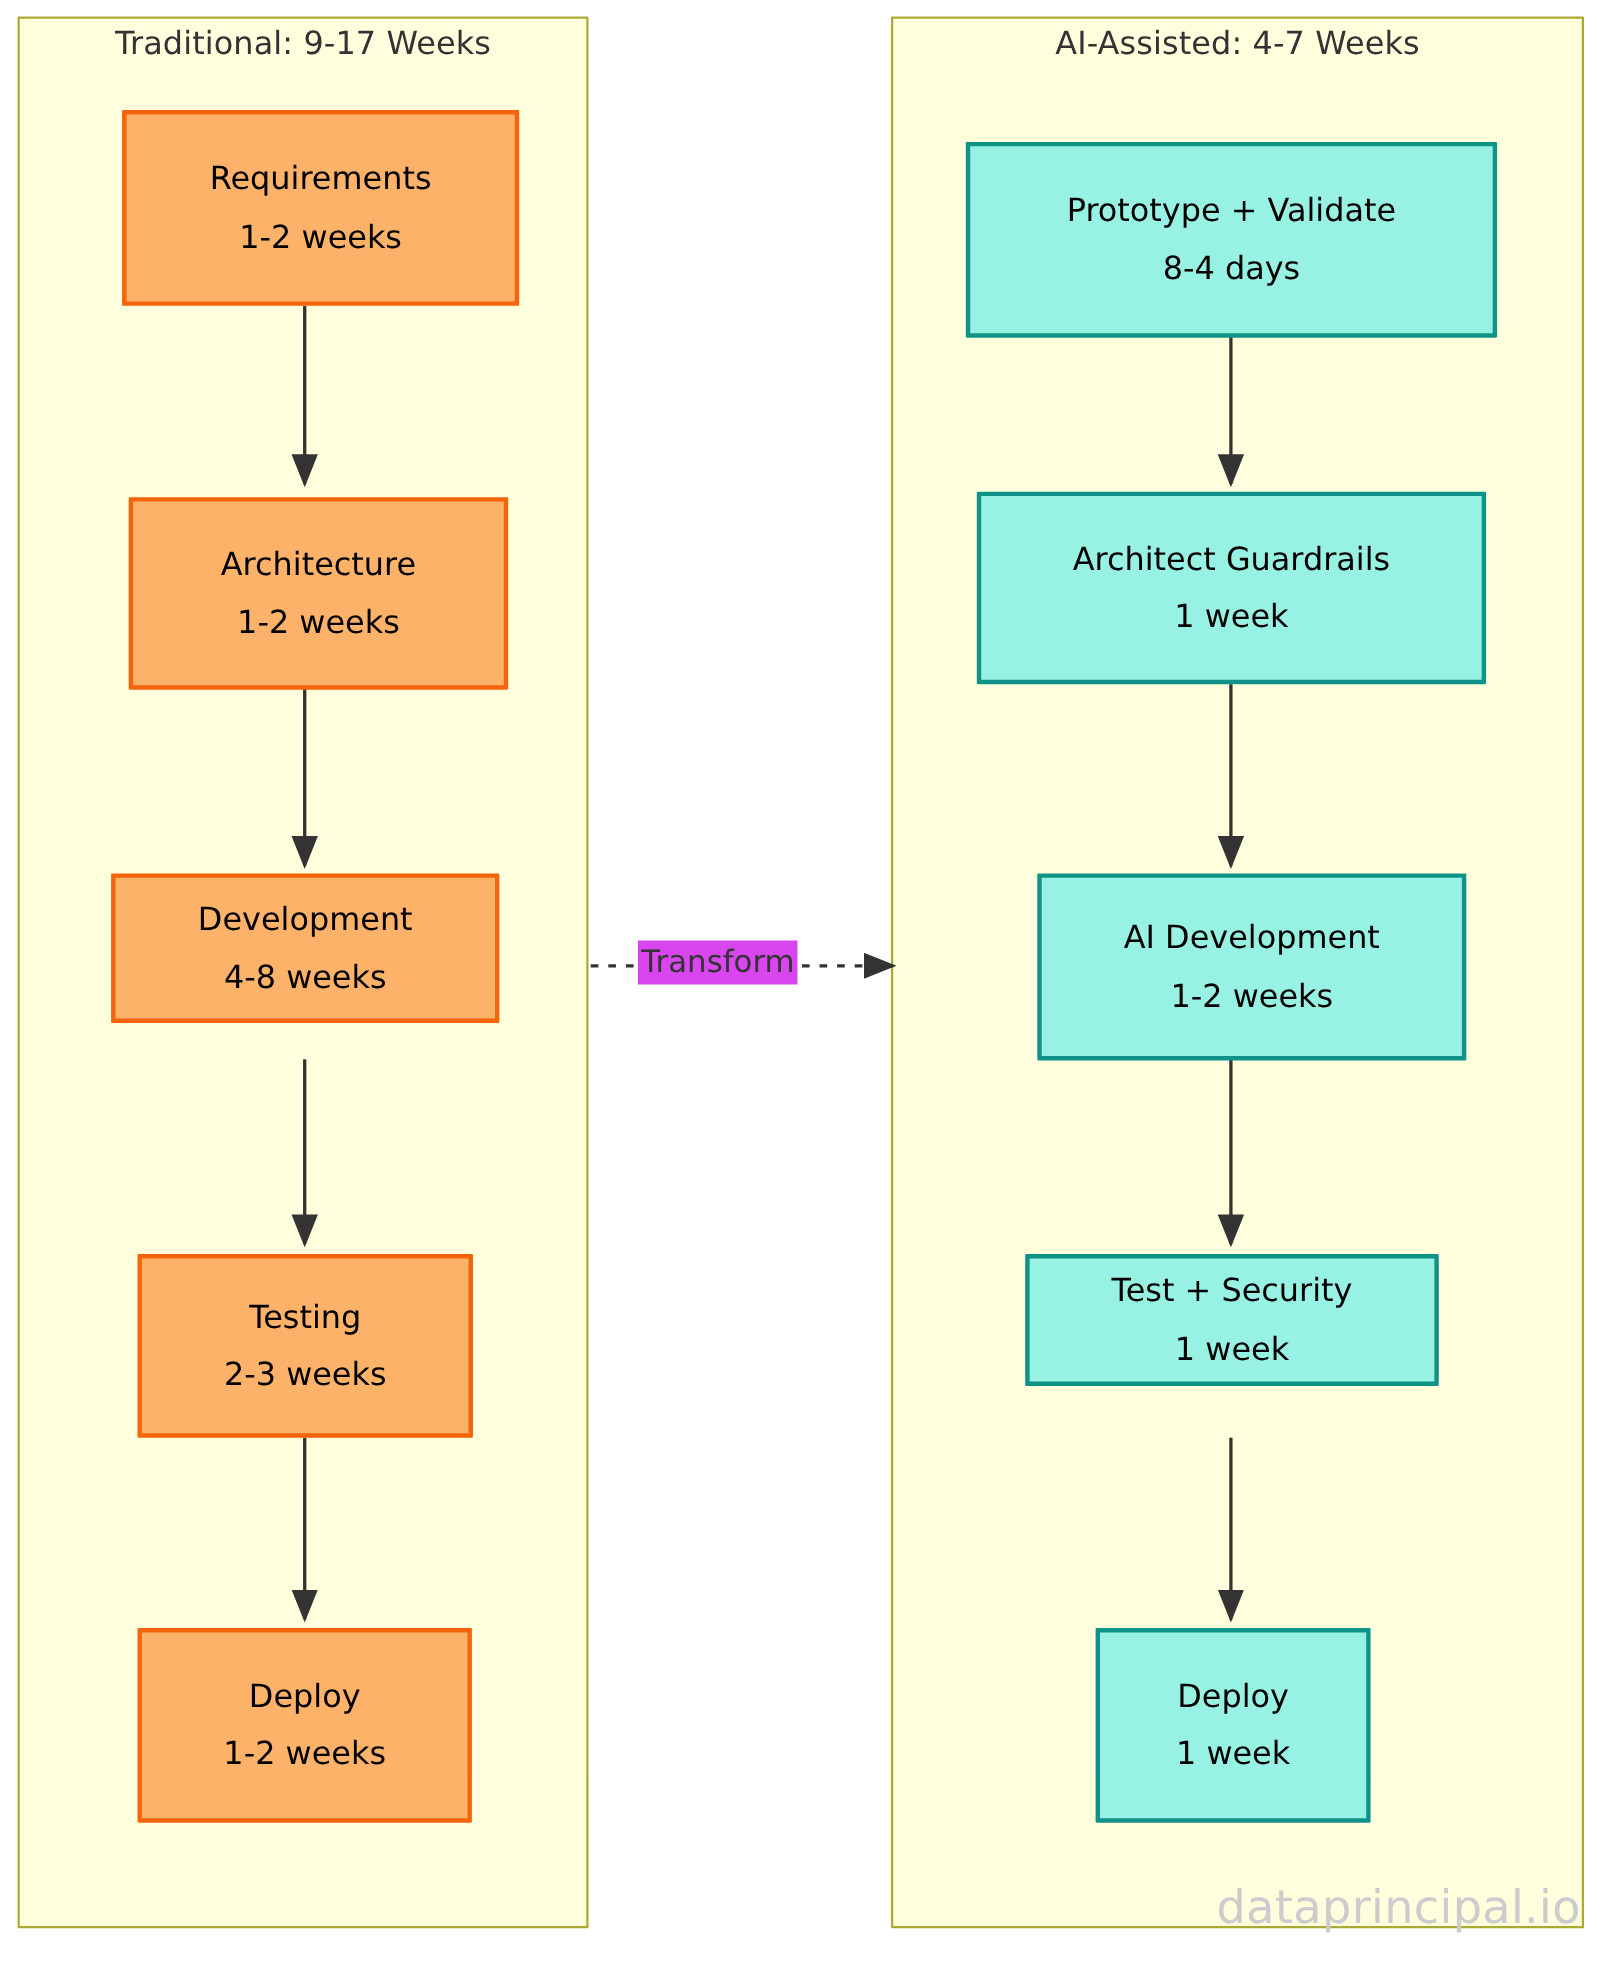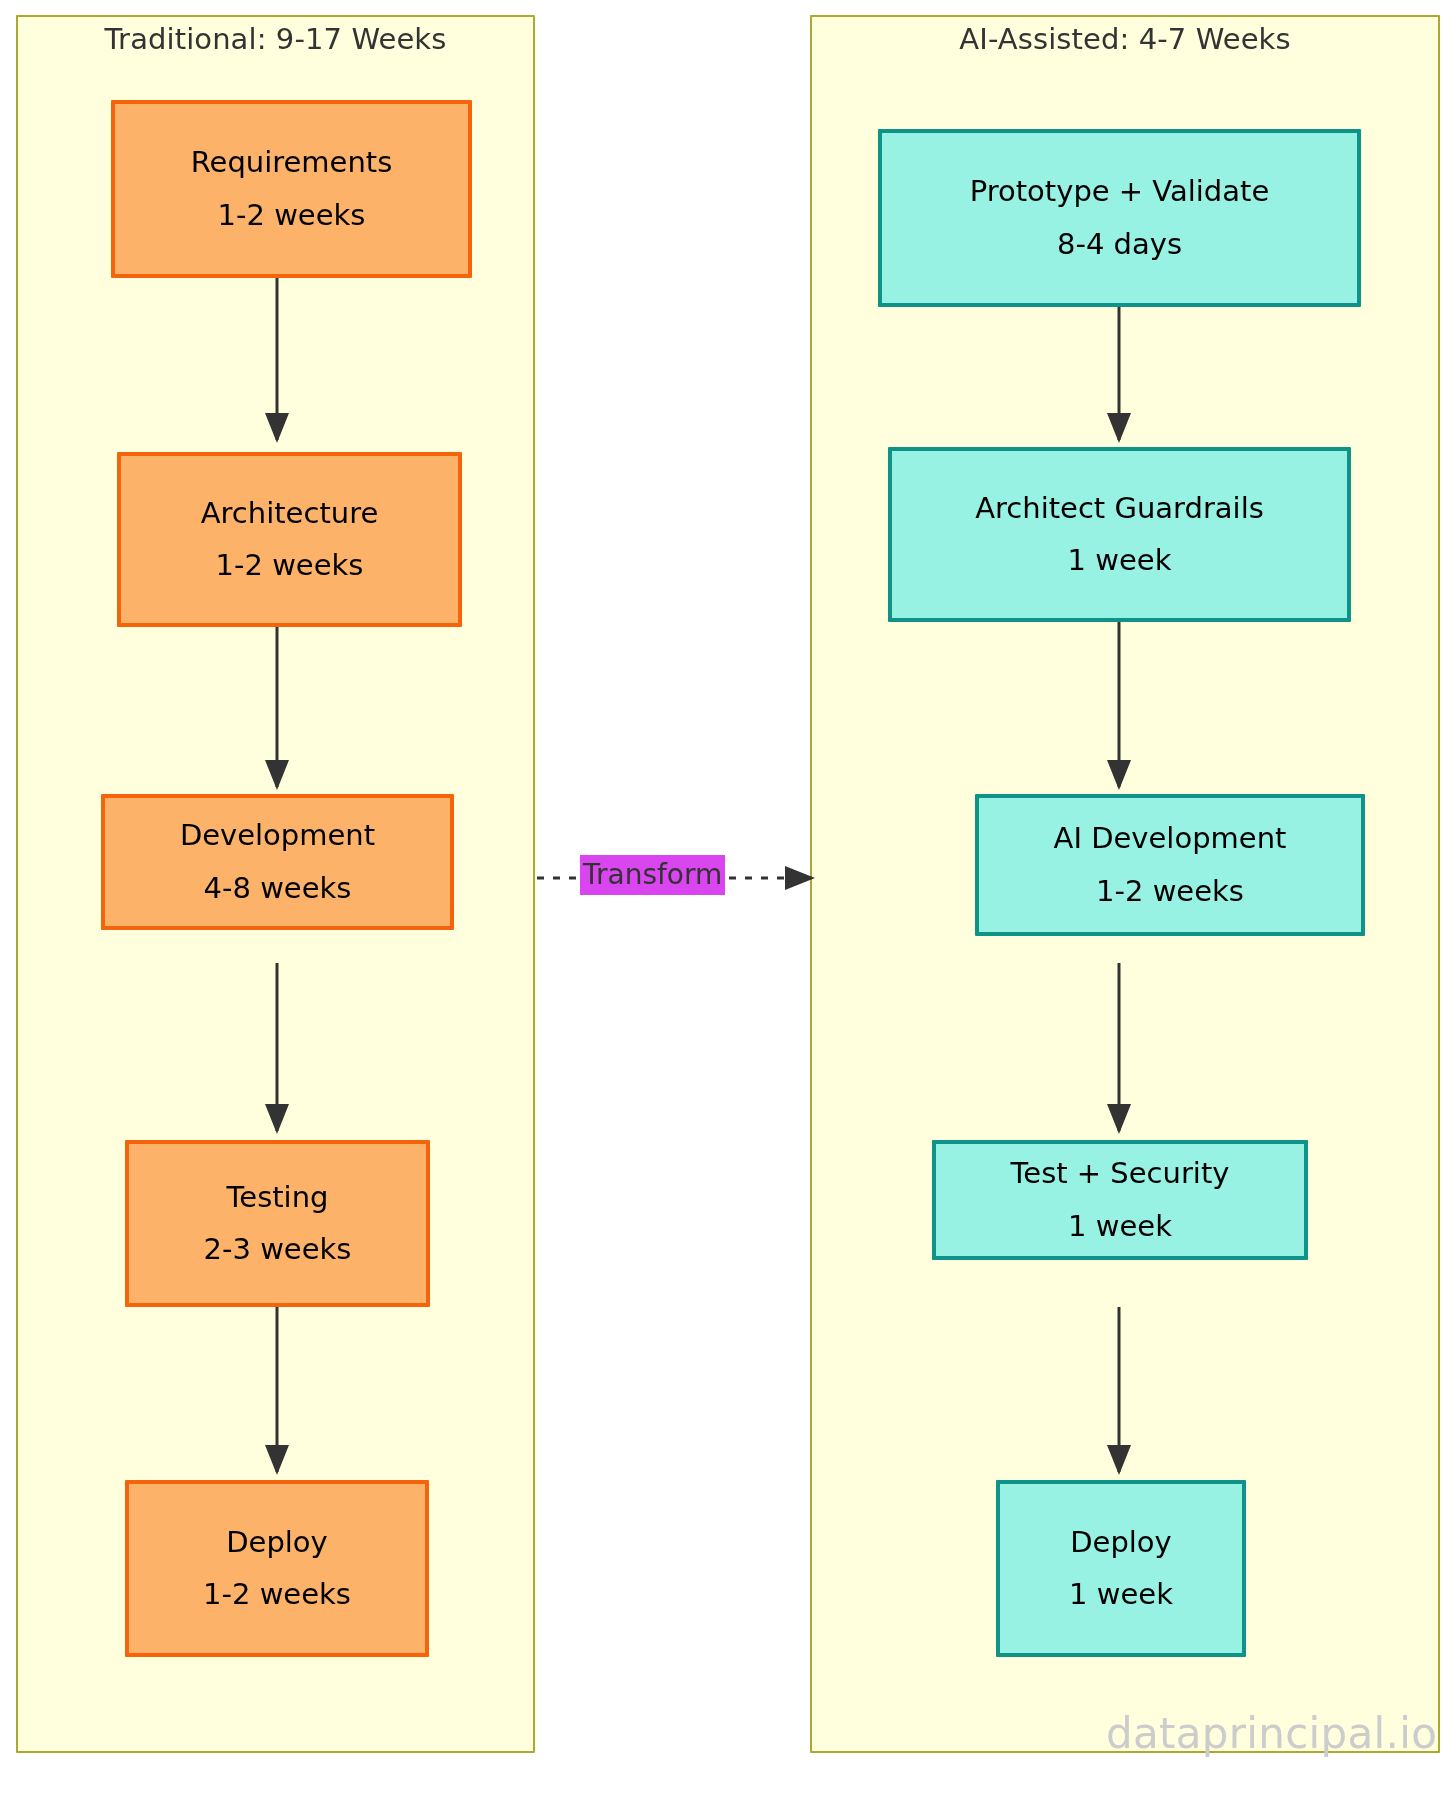--- a/index.html
+++ b/index.html
@@ -147,21 +147,21 @@
   <div class="node ai" style="left:878px; top:100px; width:483px; height:178px;margin-top:29px;">
     <span class="line1">Prototype + Validate</span>
     <span class="line2">8-4 days</span>
   </div>
 
   <div class="node ai" style="left:888px; top:447px; width:463px; height:175px;">
     <span class="line1">Architect Guardrails</span>
     <span class="line2">1 week</span>
   </div>
 
-  <div class="node ai" style="left:975px; top:794px; width:390px; height:142px;">
+  <div class="node ai" style="left:943px; top:794px; width:390px; height:170px;">
     <span class="line1">AI Development</span>
     <span class="line2">1-2 weeks</span>
   </div>
 
   <div class="node ai" style="left:932px; top:1140px; width:376px; height:120px;">
     <span class="line1">Test + Security</span>
     <span class="line2">1 week</span>
   </div>
 
   <div class="node ai" style="left:996px; top:1480px; width:250px; height:177px;">

